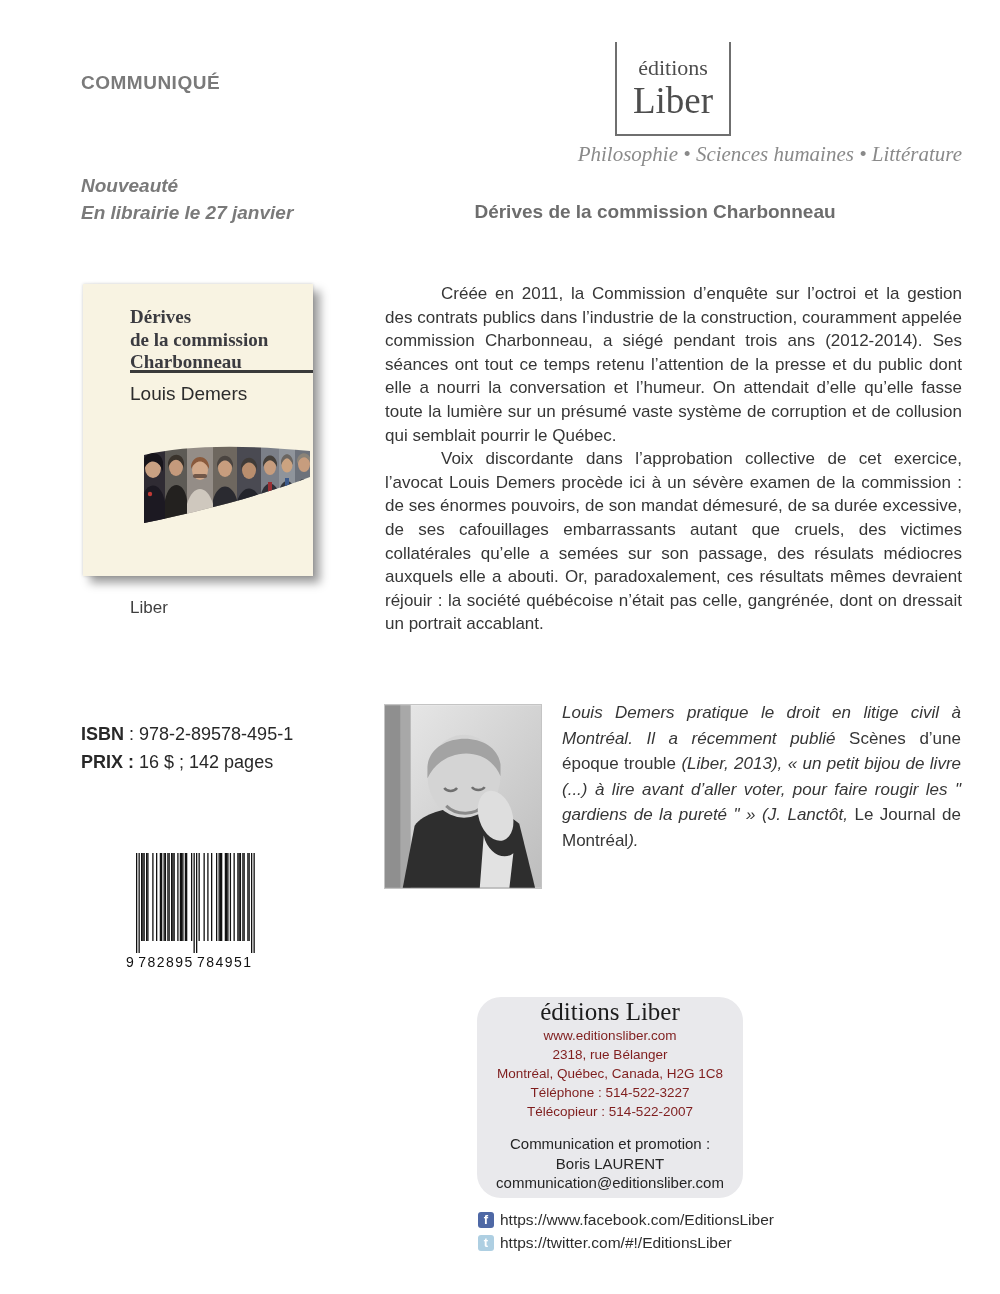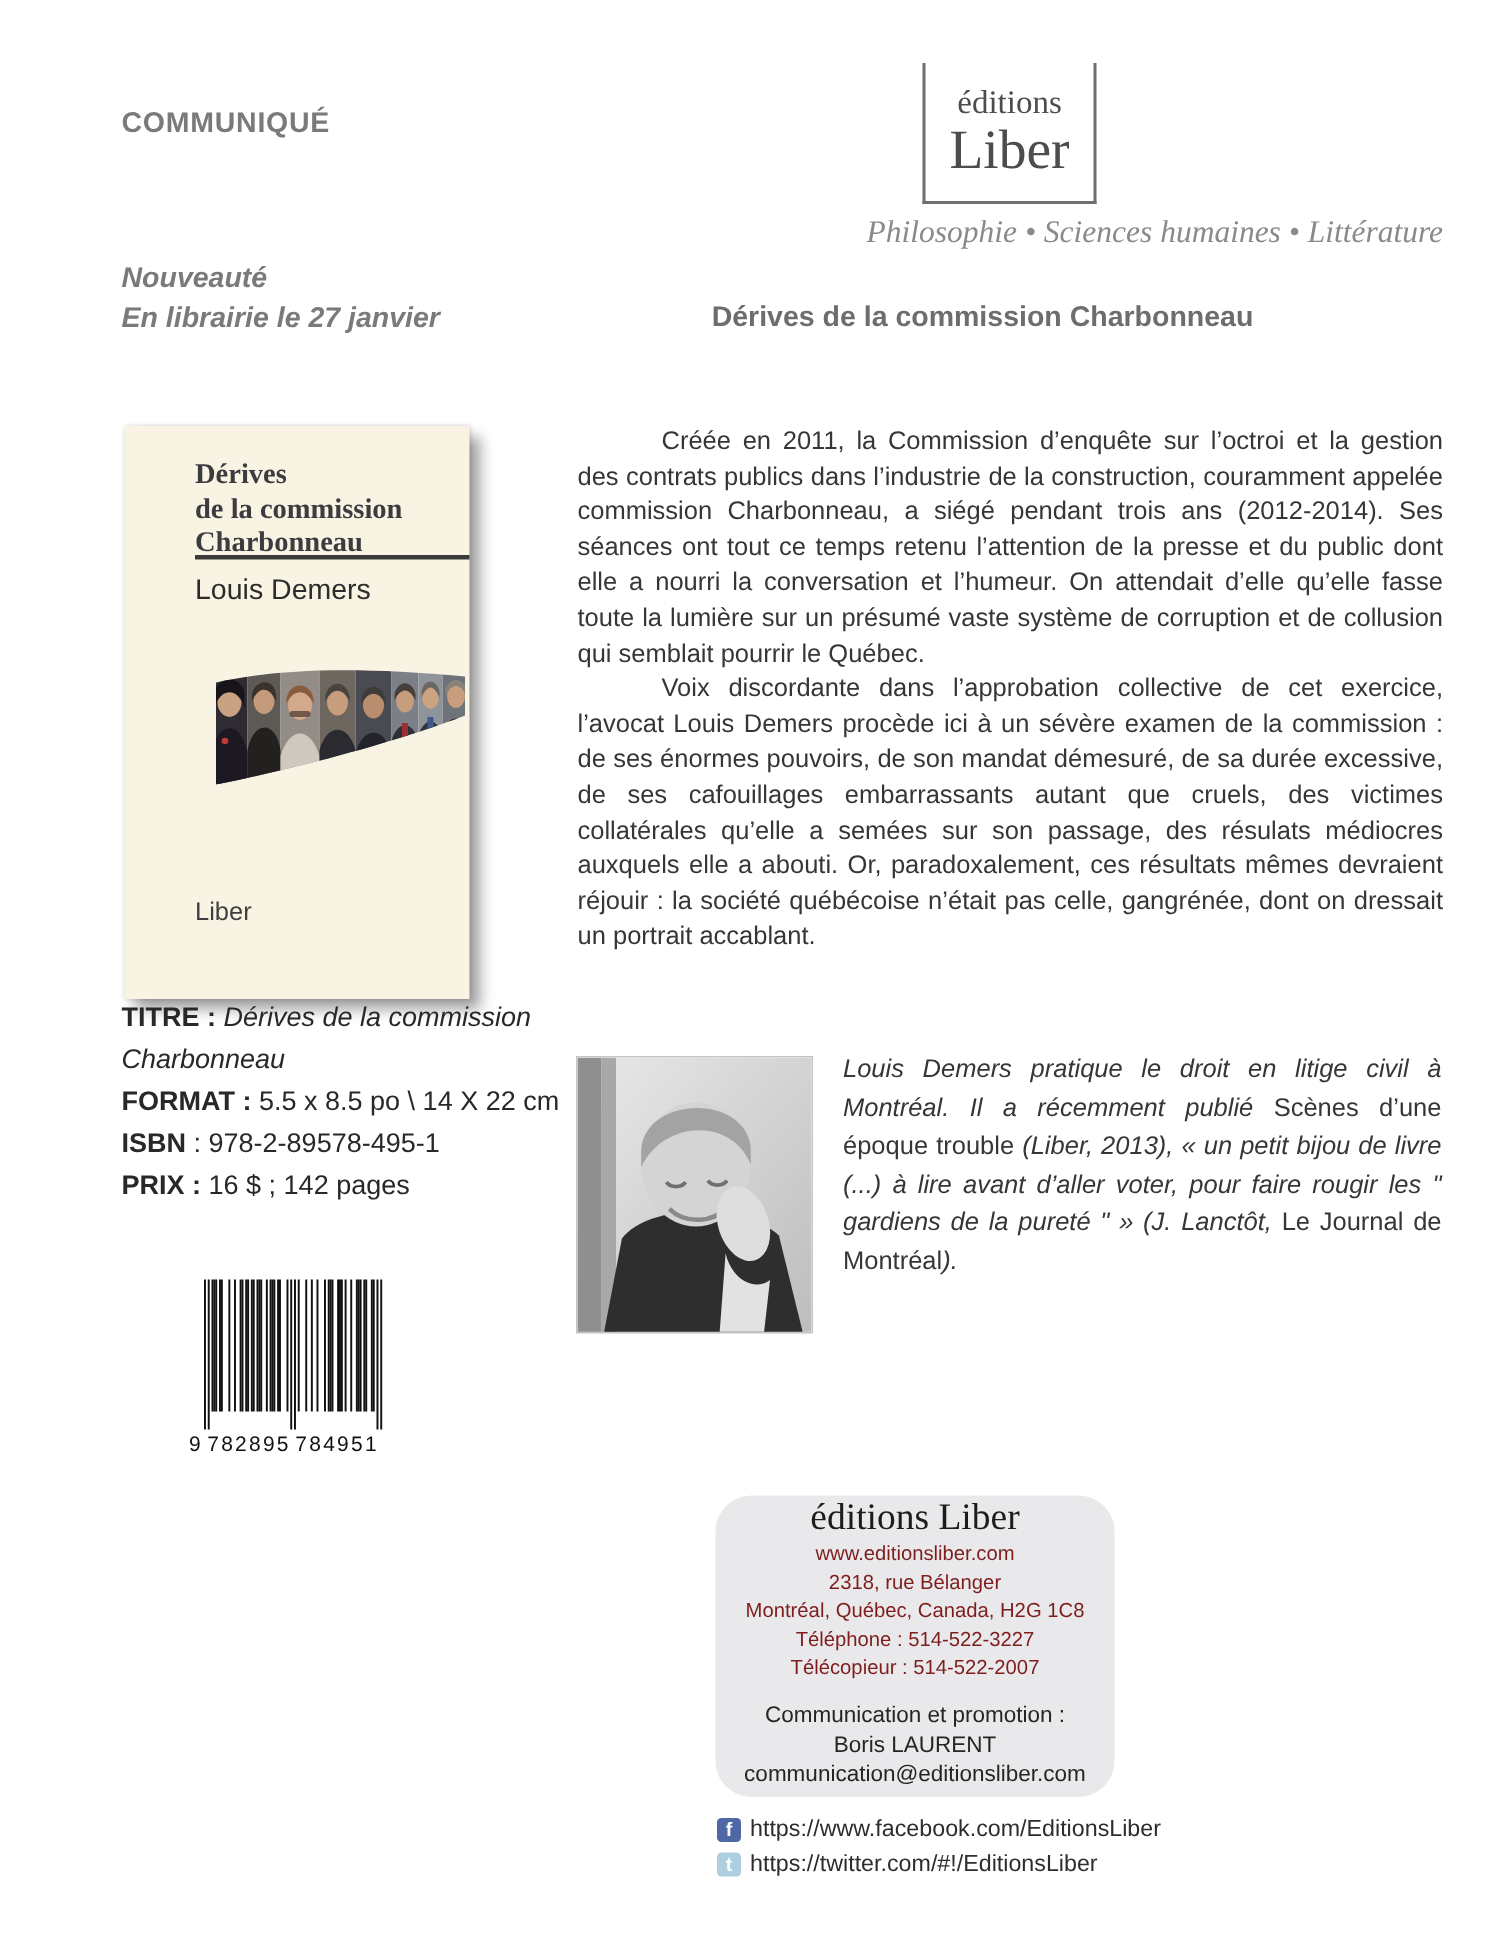--- a/index.html
+++ b/index.html
@@ -15,21 +15,21 @@
   .logo-top{font-size:22px;margin-top:13px;}
   .logo-bottom{font-size:37px;line-height:40px;}
   .tagline{position:absolute;left:348px;top:142px;width:614px;text-align:right;
            font-family:"Liberation Serif",serif;font-style:italic;font-size:21px;color:#8a8a8a;}
   .novelty{position:absolute;left:81px;top:172px;font-size:19px;font-weight:bold;
            color:#7a7a7a;line-height:27px;font-style:italic;}
   .book-heading{position:absolute;left:348px;top:201px;width:614px;text-align:center;
                 font-size:19px;font-weight:bold;color:#6d6d6d;}
 
   
-  .cover{position:absolute;left:83px;top:284px;width:230px;height:382px;background:#f8f3e2;
+  .cover{position:absolute;left:83px;top:284px;width:230px;height:292px;background:#f8f3e2;
          box-shadow:7px 7px 9px rgba(0,0,0,.38),0 0 3px rgba(0,0,0,.18);}
   .cover-title{position:absolute;left:47px;top:22px;font-family:"Liberation Serif",serif;
                font-weight:bold;font-size:19px;line-height:22.5px;color:#3b3b40;}
   .cover-rule{position:absolute;left:47px;right:0;top:86px;height:3px;background:#3a3a3a;}
   .cover-author{position:absolute;left:47px;top:99px;font-size:19px;color:#2c2c2c;}
   .cover-band{position:absolute;left:58px;top:158px;width:172px;height:84px;}
   .cover-imprint{position:absolute;left:47px;top:314px;font-size:17px;color:#3f3f3f;}
 
   
   .press-text{position:absolute;left:385px;top:282px;width:577px;font-size:17px;
@@ -144,22 +144,22 @@
 
     <div class="cover-imprint">Liber</div>
   </div>
 
   <div class="press-text">
     <p>Créée en 2011, la Commission d’enquête sur l’octroi et la gestion des contrats publics dans l’industrie de la construction, couramment appelée commission Charbonneau, a siégé pendant trois ans (2012-2014). Ses séances ont tout ce temps retenu l’attention de la presse et du public dont elle a nourri la conversation et l’humeur. On attendait d’elle qu’elle fasse toute la lumière sur un présumé vaste système de corruption et de collusion qui semblait pourrir le Québec.</p>
     <p>Voix discordante dans l’approbation collective de cet exercice, l’avocat Louis Demers procède ici à un sévère examen de la commission : de ses énormes pouvoirs, de son mandat démesuré, de sa durée excessive, de ses cafouillages embarrassants autant que cruels, des victimes collatérales qu’elle a semées sur son passage, des résulats médiocres auxquels elle a abouti. Or, paradoxalement, ces résultats mêmes devraient réjouir :  la société québécoise n’était pas celle, gangrénée, dont on dressait un portrait accablant.</p>
   </div>
 
   <div class="details">
-    <span><b>TITRE :</b> <span class="val-italic">Dérives de la commission Charbonneau</span></span><br>
-    <span><b>FORMAT :</b> <span>5.5 x 8.5 po \ 14 X 22 cm</span></span><br>
+    <br>
+    <br>
     <span><b>ISBN</b> <span>: 978-2-89578-495-1</span></span><br>
     <span><b>PRIX :</b> <span>16 $ ; 142 pages</span></span>
   </div>
 
   <svg class="author-photo" viewBox="0 0 158 185">
     <defs>
       <linearGradient id="pg" x1="0" y1="0" x2="1" y2="1">
         <stop offset="0" stop-color="#e9e9e9"></stop>
           <stop offset="1" stop-color="#bdbdbd"></stop>
       </linearGradient>

